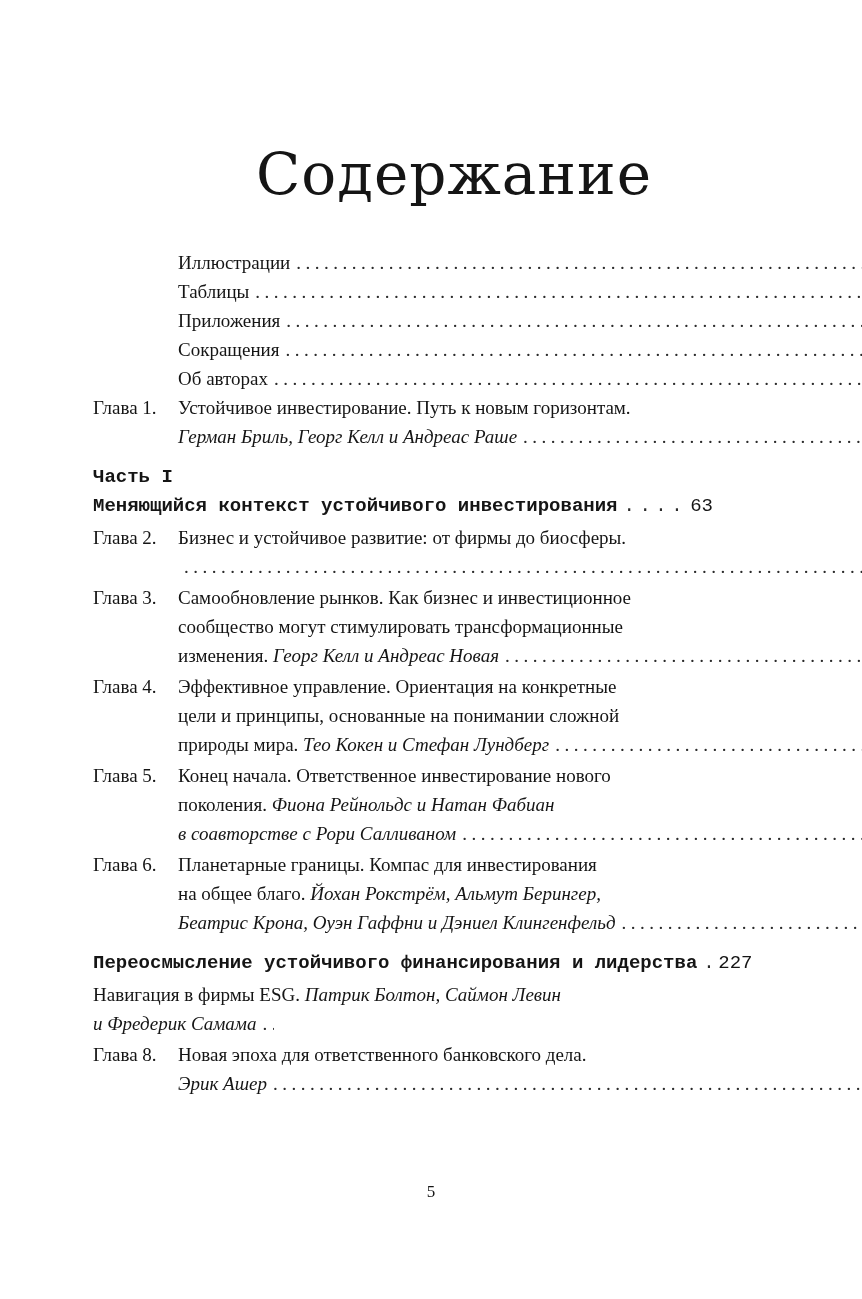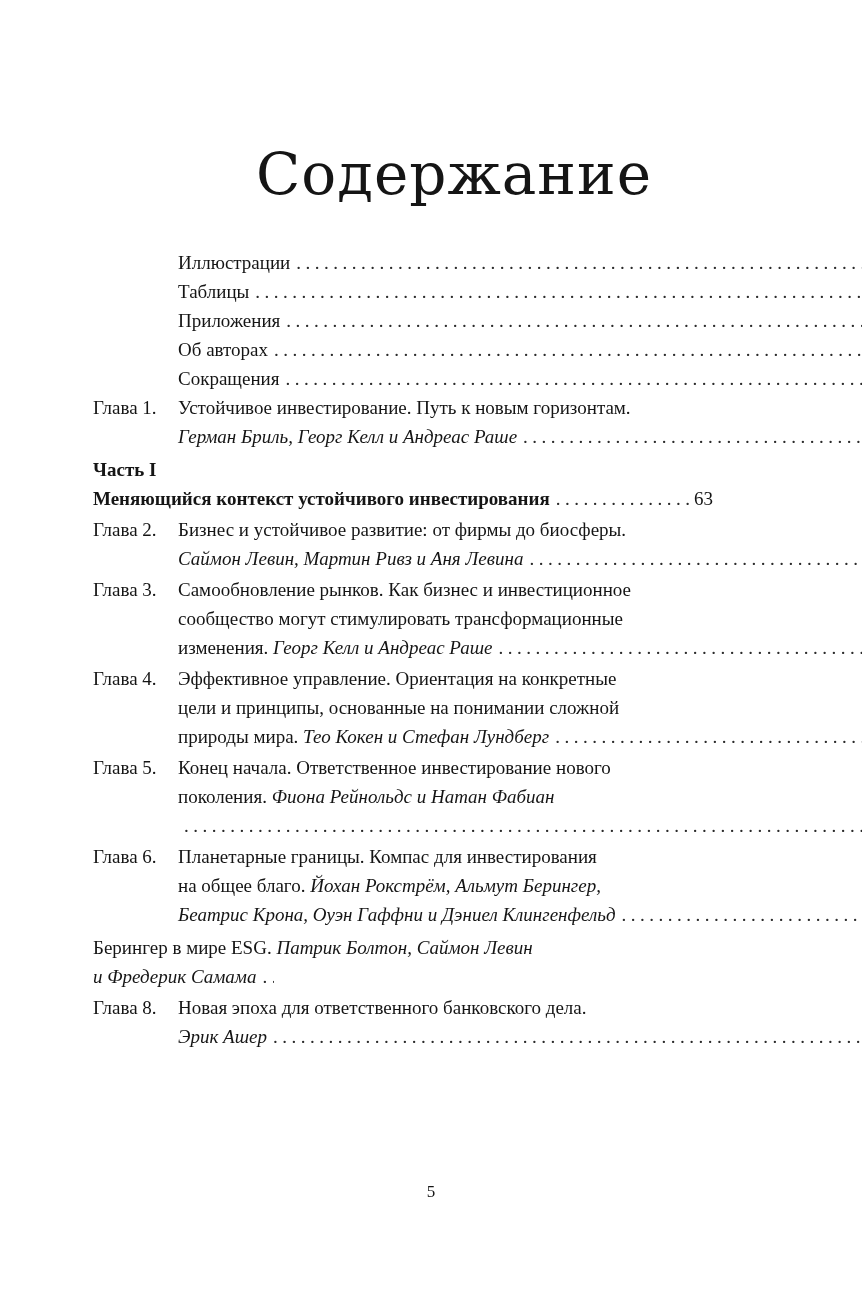--- a/index.html
+++ b/index.html
@@ -35,22 +35,23 @@
     line-height: 29px;
   }
   .entry {
     display: grid;
     grid-template-columns: 85px 1fr;
   }
   .entry.chapter { margin-bottom: 2px; }
   .entry.part {
     display: block;
     font-weight: bold;
-    margin-top: 4px;
+    margin-top: 12px;
     margin-bottom: 2px;
+    font-family: Liberation Mono, monospace;
   }
   .chap-label { white-space: nowrap; }
   .line.leader-line { display: flex; align-items: baseline; }
   .runs { white-space: nowrap; }
   .it { font-style: italic; }
   .dots {
     flex: 1 1 auto;
     min-width: 12px;
     overflow: hidden;
     white-space: nowrap;
@@ -108,30 +109,30 @@
           <div class="line leader-line">
             <span class="runs"><span>Приложения</span></span>
             <span class="dots"></span>
           </div>
         </div>
       </div>
       <div class="entry front">
         <span class="chap-label"></span>
         <div class="entry-body">
           <div class="line leader-line">
+            <span class="runs"><span>Сокращения</span></span>
+            <span class="dots"></span>
+          </div>
+        </div>
+      </div>
+      <div class="entry front">
+        <span class="chap-label"></span>
+        <div class="entry-body">
+          <div class="line leader-line">
             <span class="runs"><span>Об авторах</span></span>
-            <span class="dots"></span>
-          </div>
-        </div>
-      </div>
-      <div class="entry front">
-        <span class="chap-label"></span>
-        <div class="entry-body">
-          <div class="line leader-line">
-            <span class="runs"><span>Сокращения</span></span>
             <span class="dots"></span>
           </div>
         </div>
       </div>
       <div class="entry chapter">
         <span class="chap-label">Глава 1.</span>
         <div class="entry-body">
           <div class="line"><span class="runs"><span>Устойчивое инвестирование. Путь к новым горизонтам.</span></span></div>
           <div class="line leader-line">
             <span class="runs"><span class="it">Герман Бриль, Георг Келл и Андреас Раше</span></span>
@@ -147,32 +148,31 @@
             <span class="dots"></span>
             <span class="pg">63</span>
           </div>
         </div>
       </div>
       <div class="entry chapter">
         <span class="chap-label">Глава 2.</span>
         <div class="entry-body">
           <div class="line"><span class="runs"><span>Бизнес и устойчивое развитие: от фирмы до биосферы.</span></span></div>
           <div class="line leader-line">
-            <span class="runs"><span class="it">Саймон Левин, Мартин Ривз и Аня Левина</span></span>
             <span class="dots"></span>
           </div>
         </div>
       </div>
       <div class="entry chapter">
         <span class="chap-label">Глава 3.</span>
         <div class="entry-body">
           <div class="line"><span class="runs"><span>Самообновление рынков. Как бизнес и инвестиционное</span></span></div>
           <div class="line"><span class="runs"><span>сообщество могут стимулировать трансформационные</span></span></div>
           <div class="line leader-line">
-            <span class="runs"><span>изменения. </span><span class="it">Георг Келл и Андреас Раше</span></span>
+            <span class="runs"><span>изменения. </span><span class="it">Георг Келл и Андреас Новая</span></span>
             <span class="dots"></span>
           </div>
         </div>
       </div>
       <div class="entry chapter">
         <span class="chap-label">Глава 4.</span>
         <div class="entry-body">
           <div class="line"><span class="runs"><span>Эффективное управление. Ориентация на конкретные</span></span></div>
           <div class="line"><span class="runs"><span>цели и принципы, основанные на понимании сложной</span></span></div>
           <div class="line leader-line">
@@ -180,40 +180,48 @@
             <span class="dots"></span>
           </div>
         </div>
       </div>
       <div class="entry chapter">
         <span class="chap-label">Глава 5.</span>
         <div class="entry-body">
           <div class="line"><span class="runs"><span>Конец начала. Ответственное инвестирование нового</span></span></div>
           <div class="line"><span class="runs"><span>поколения. </span><span class="it">Фиона Рейнольдс и Натан Фабиан</span></span></div>
           <div class="line leader-line">
+            <span class="runs"><span class="it">в соавторстве с Рори Салливаном</span></span>
             <span class="dots"></span>
           </div>
         </div>
       </div>
       <div class="entry chapter">
         <span class="chap-label">Глава 6.</span>
         <div class="entry-body">
           <div class="line"><span class="runs"><span>Планетарные границы. Компас для инвестирования</span></span></div>
           <div class="line"><span class="runs"><span>на общее благо. </span><span class="it">Йохан Рокстрём, Альмут Берингер,</span></span></div>
           <div class="line leader-line">
             <span class="runs"><span class="it">Беатрис Крона, Оуэн Гаффни и Дэниел Клингенфельд</span></span>
             <span class="dots"></span>
           </div>
         </div>
       </div>
       <div class="entry part">
-      </div>
-      <div class="entry chapter">
-        <div class="entry-body">
-          <div class="line"><span class="runs"><span>Берингер в мире ESG. </span><span class="it">Патрик Болтон, Саймон Левин</span></span></div>
+        <div class="entry-body">
+          <div class="line leader-line">
+            <span class="runs"><span>Переосмысление устойчивого финансирования и лидерства</span></span>
+            <span class="dots"></span>
+            <span class="pg">227</span>
+          </div>
+        </div>
+      </div>
+      <div class="entry chapter">
+        <div class="entry-body">
+          <div class="line"><span class="runs"><span>Навигация в фирмы ESG. </span><span class="it">Патрик Болтон, Саймон Левин</span></span></div>
           <div class="line leader-line">
             <span class="runs"><span class="it">и Фредерик Самама</span></span>
             <span class="dots"></span>
           </div>
         </div>
       </div>
       <div class="entry chapter">
         <span class="chap-label">Глава 8.</span>
         <div class="entry-body">
           <div class="line"><span class="runs"><span>Новая эпоха для ответственного банковского дела.</span></span></div>

